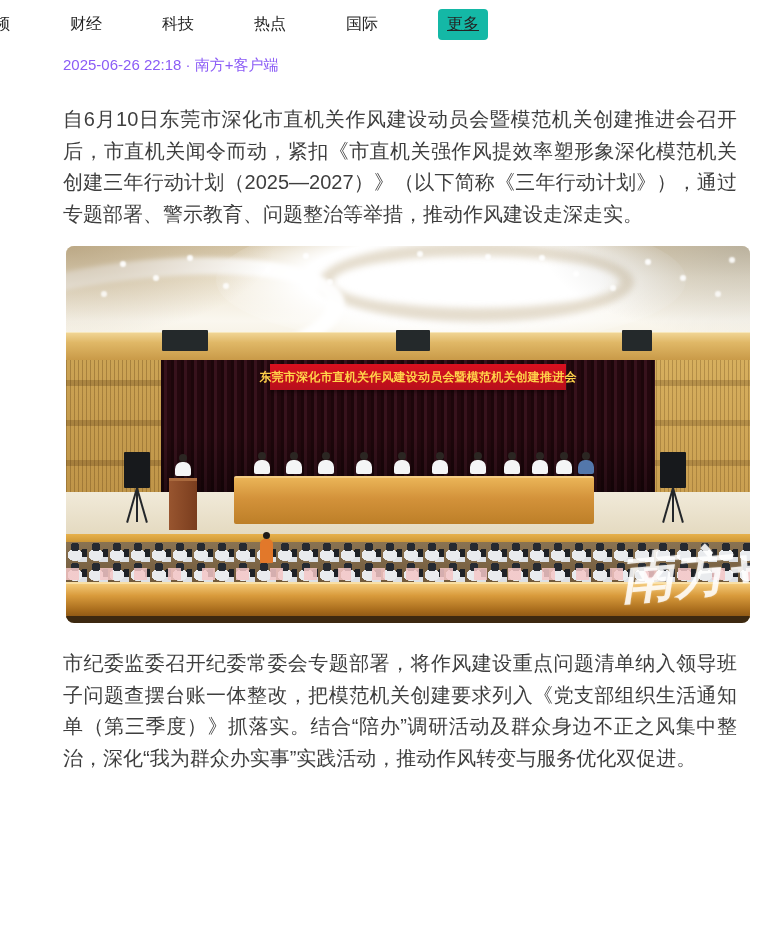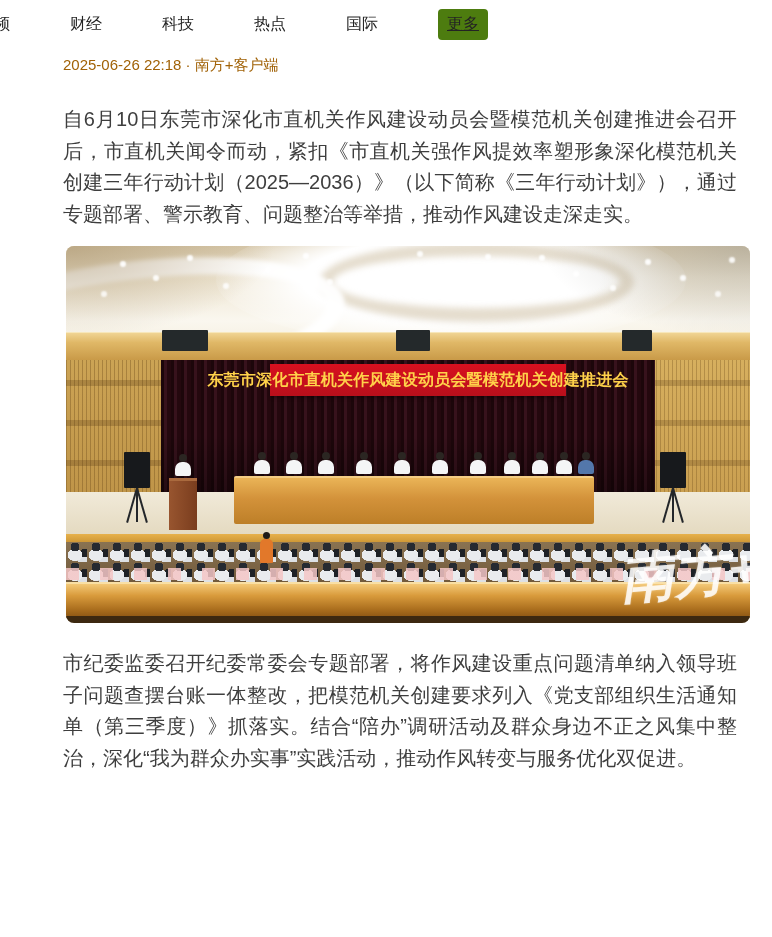--- a/index.html
+++ b/index.html
@@ -11,30 +11,30 @@
 
   
   .nav {
     display:flex; align-items:center; gap:24px;
     padding:12px 0 8px 0; height:44px;
   }
   .nav-item {
     font-size:16px; color:#242424; white-space:nowrap; cursor:pointer;margin-left:36px;
   }
   .nav-item.clip { margin-left:-6px; }
-  .nav-item.more { background:#4d7c0f; border-radius:4px; padding:5px 9px;text-decoration:underline; }
+  .nav-item.more { background:#14b8a6; border-radius:4px; padding:5px 9px;text-decoration:underline; }
 
   
   .article { padding:0 35px 0 63px; }
   .title {
     margin-top:40px;
     font-size:37px; line-height:65px; font-weight:700; color:#121212;
     letter-spacing:0.2px;
   }
-  .meta { margin-top:10px; font-size:15px; color:#a16207; line-height:22px; }
+  .meta { margin-top:10px; font-size:15px; color:#8b5cf6; line-height:22px; }
   .para {
     font-size:20px; line-height:31.5px; color:#3e3e3e;
     text-align:justify; text-justify:inter-ideograph;
   }
   .para.first { margin-top:28px; }
   .para.second { margin-top:25px; }
 
   
   .photo {
     position:relative; margin:16px 0 0 3px;
@@ -93,23 +93,23 @@
     border-top:1px solid #f7e7bb; }
   .ph-beam-spk { top:-3px; height:21px; background:#24292b; border-radius:1px; }
 
   
   .ph-stagefloor { left:0; top:246px; width:684px; height:50px; z-index:3;
     background:linear-gradient(180deg,#f1ead9 0%,#e2d7bc 100%); }
   .ph-stagefront { left:0; top:288px; width:684px; height:14px; z-index:5;
     background:linear-gradient(180deg,#e7b14b 0%,#bd8526 100%); }
 
   
-  .ph-banner { left:204px; top:118px; width:296px; height:32px; z-index:4;
+  .ph-banner { left:204px; top:118px; width:296px; height:26px; z-index:4;
     background:linear-gradient(180deg,#d8101f 0%,#b80f1b 100%);
-    color:#ffd24a; font-size:16px; font-weight:700; letter-spacing:0.2px;
+    color:#ffd24a; font-size:12px; font-weight:700; letter-spacing:0.2px;
     display:flex; align-items:center; justify-content:center; white-space:nowrap;
     box-shadow:0 2px 3px rgba(0,0,0,.35); }
 
   
   .ph-table { left:168px; top:230px; width:360px; height:48px; z-index:5;
     background:linear-gradient(180deg,#eab457 0%,#d3923a 45%,#bd7f28 100%);
     border-top:2px solid #f4cd84; border-radius:2px; }
   .ph-table::before { content:""; left:8px; top:3px; width:344px; height:3px;
     background:repeating-linear-gradient(90deg, rgba(255,255,255,.85) 0 6px, transparent 6px 30px); }
   .figure { width:16px; height:25px; z-index:5; }
@@ -168,21 +168,21 @@
   <span class="nav-item">财经</span>
   <span class="nav-item">科技</span>
   <span class="nav-item">热点</span>
   <span class="nav-item">国际</span>
   <span class="nav-item more">更多</span>
 </div>
 
 <div class="article">
   <div class="meta">2025-06-26 22:18 · 南方+客户端</div>
 
-  <p class="para first">自6月10日东莞市深化市直机关作风建设动员会暨模范机关创建推进会召开后，市直机关闻令而动，紧扣《市直机关强作风提效率塑形象深化模范机关创建三年行动计划（2025—2036）》（以下简称《三年行动计划》），通过专题部署、警示教育、问题整治等举措，推动作风建设走深走实。</p>
+  <p class="para first">自6月10日东莞市深化市直机关作风建设动员会暨模范机关创建推进会召开后，市直机关闻令而动，紧扣《市直机关强作风提效率塑形象深化模范机关创建三年行动计划（2025—2027）》（以下简称《三年行动计划》），通过专题部署、警示教育、问题整治等举措，推动作风建设走深走实。</p>
 
   <div class="photo">
     <div class="ph-ceiling">
       <div class="ph-ceil-blob"></div>
       <div class="ph-ceil-ring"></div>
       <div class="ph-ceil-sweep"></div>
       <div class="ph-corner-left"></div>
       <div class="ph-corner-right"></div>
     </div>
     <div class="ph-lights"></div>

